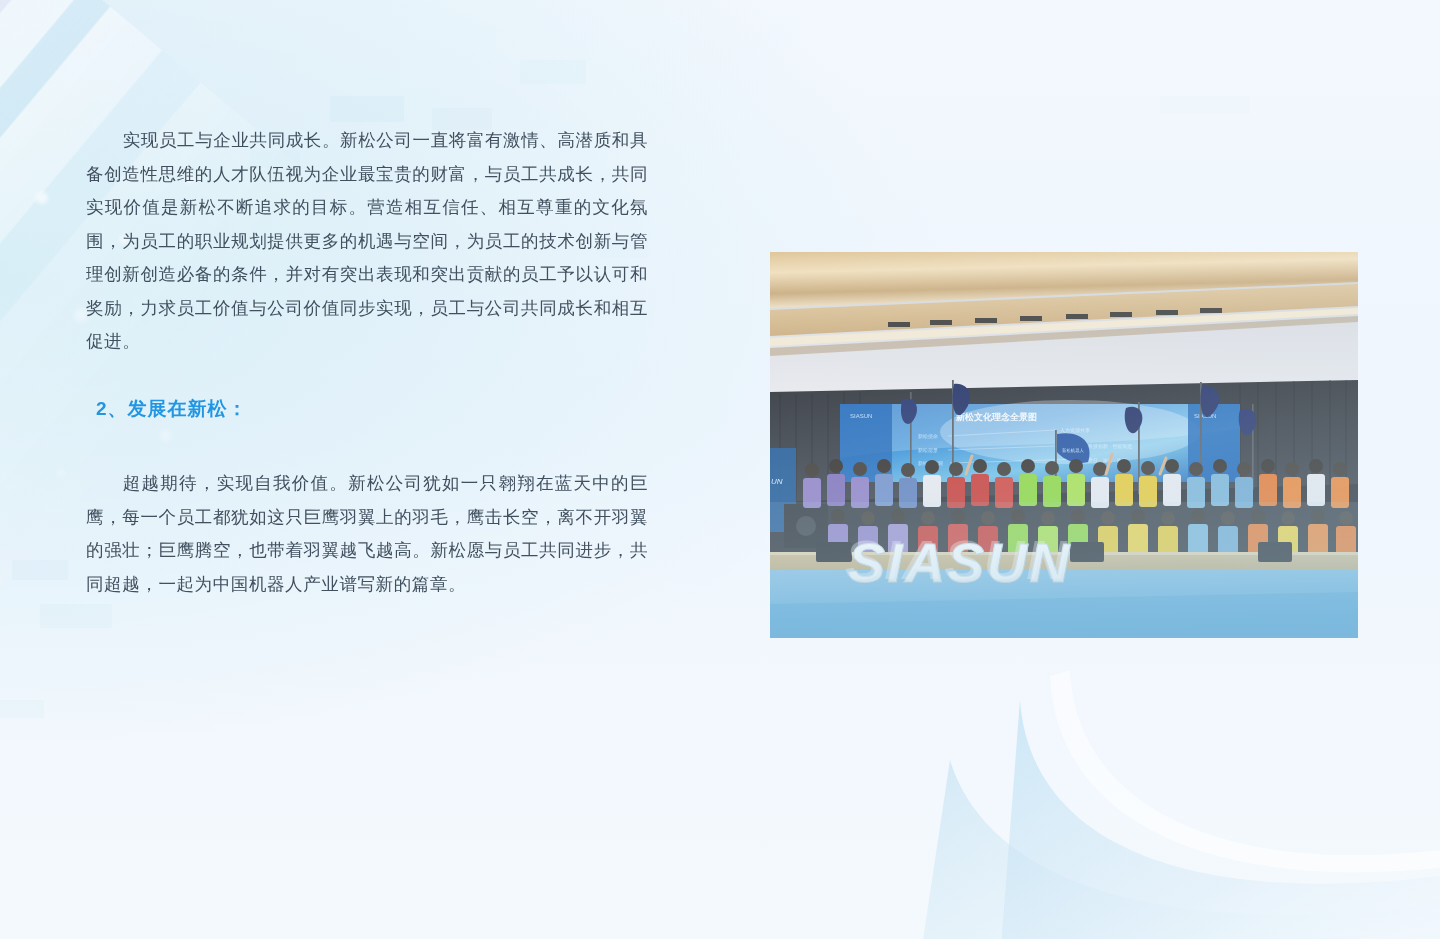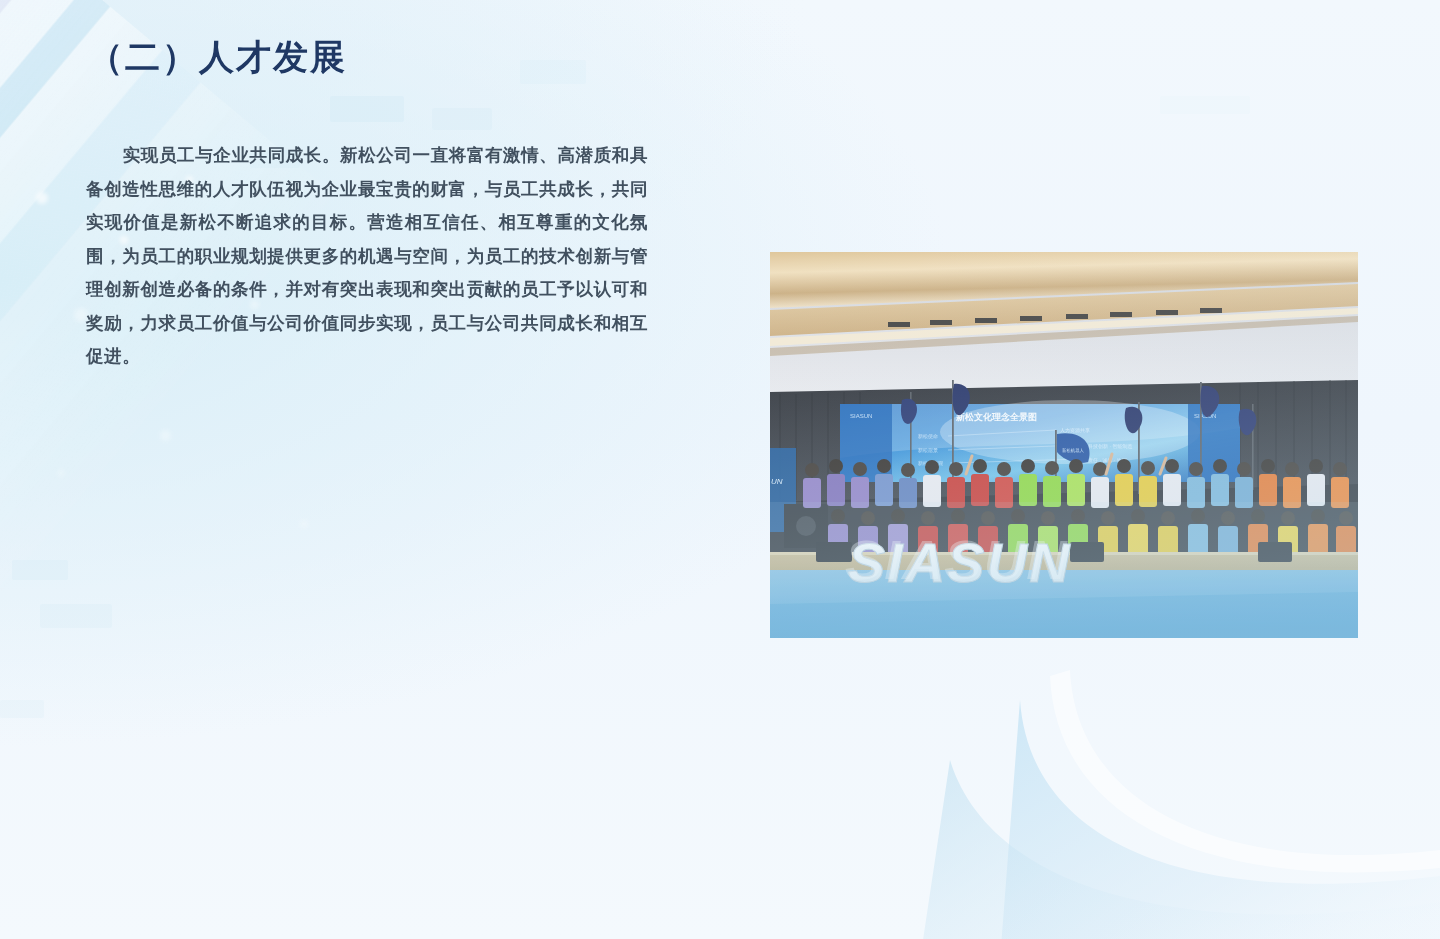--- a/index.html
+++ b/index.html
@@ -129,28 +129,28 @@
   .sec-head {
     font-size:19px;
     font-weight:bold;
     color:#2196e3;
     letter-spacing:1px;
     line-height:1.5;
     padding-left:10px;
   }
   .sec-body {
     font-size:17.5px;
-    font-weight:bold;
+    font-weight:normal;
     color:#41505f;
     line-height:33.5px;
     letter-spacing:0.6px;
     text-align:justify;
     text-justify:inter-ideograph;
     text-indent:2.1em;
-    margin-top:19px;
+    margin-top:4px;
   }
 
   .gap-1 { height:36px; }
   .gap-2 { height:40px; }
 
   
   .photo {
     position:absolute;
     left:770px; top:252px;
     width:588px; height:386px;
@@ -203,36 +203,37 @@
         <stop offset="100%" stop-color="#e8f4fc" stop-opacity="0.12"></stop>
       </linearGradient>
     </defs>
     <path d="M140 60 C 150 200 300 268 560 236 L560 320 L120 320 Z" fill="url(#swA)"></path>
     <path d="M70 120 C 110 250 300 300 560 262 L560 320 L40 320 Z" fill="url(#swB)"></path>
     <path d="M190 30 C 196 160 330 236 560 210 L560 228 C 320 252 176 176 170 36 Z" fill="#ffffff" opacity="0.55"></path>
   </svg>
 
   <div id="content">
 
-    <div class="page-title">（二）人才发展</div>
 
     <div class="text-col">
 
       <div class="section">
         <div class="sec-body">实现员工与企业共同成长。新松公司一直将富有激情、高潜质和具备创造性思维的人才队伍视为企业最宝贵的财富，与员工共成长，共同实现价值是新松不断追求的目标。营造相互信任、相互尊重的文化氛围，为员工的职业规划提供更多的机遇与空间，为员工的技术创新与管理创新创造必备的条件，并对有突出表现和突出贡献的员工予以认可和奖励，力求员工价值与公司价值同步实现，员工与公司共同成长和相互促进。</div>
       </div>
 
       <div class="gap-1"></div>
 
       <div class="section">
+        <div class="sec-head">2、发展在新松：</div>
       </div>
 
       <div class="gap-2"></div>
 
       <div class="section">
+        <div class="sec-body">超越期待，实现自我价值。新松公司犹如一只翱翔在蓝天中的巨鹰，每一个员工都犹如这只巨鹰羽翼上的羽毛，鹰击长空，离不开羽翼的强壮；巨鹰腾空，也带着羽翼越飞越高。新松愿与员工共同进步，共同超越，一起为中国机器人产业谱写新的篇章。</div>
       </div>
 
     </div>
 
     <div class="photo">
       <svg viewBox="0 0 588 386" preserveAspectRatio="none">
         <defs>
           <linearGradient id="ceil" x1="0" y1="0" x2="0.25" y2="1">
             <stop offset="0%" stop-color="#dfc79c"></stop>
             <stop offset="35%" stop-color="#f0e0c0"></stop>

